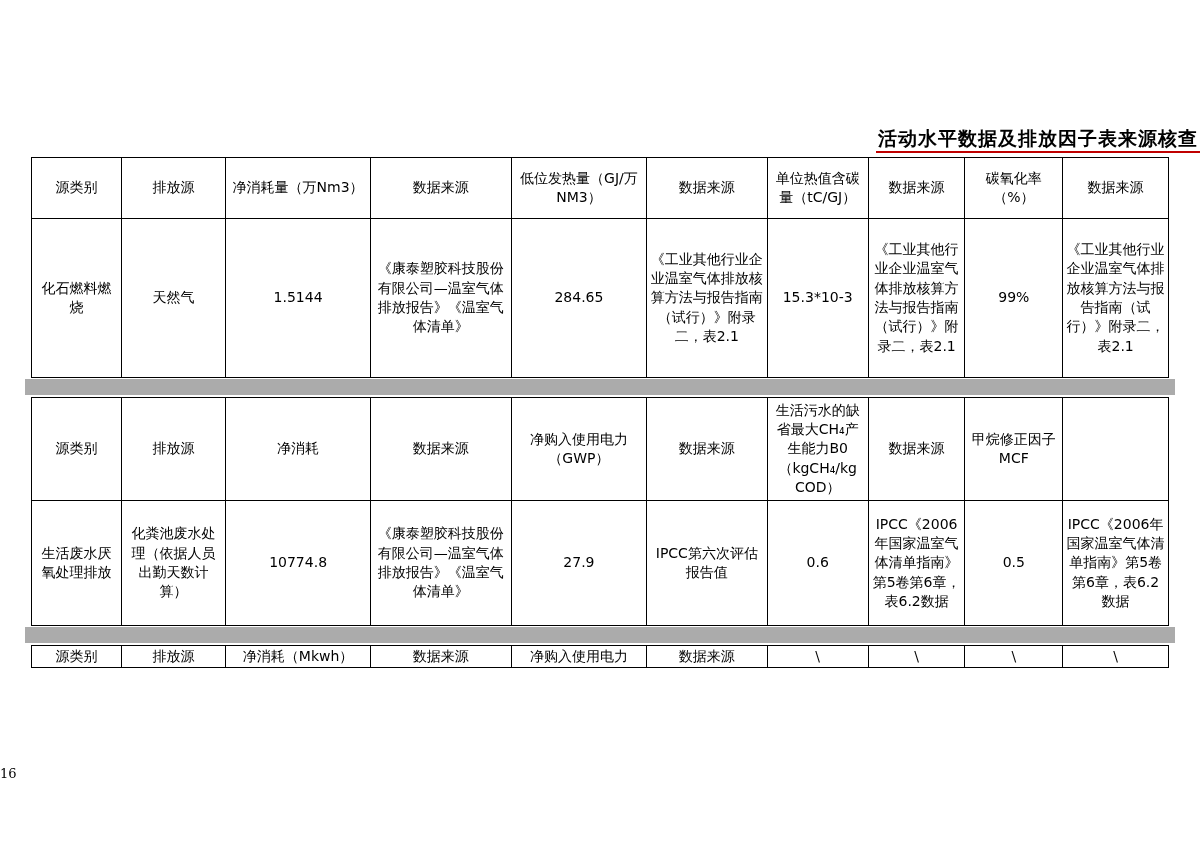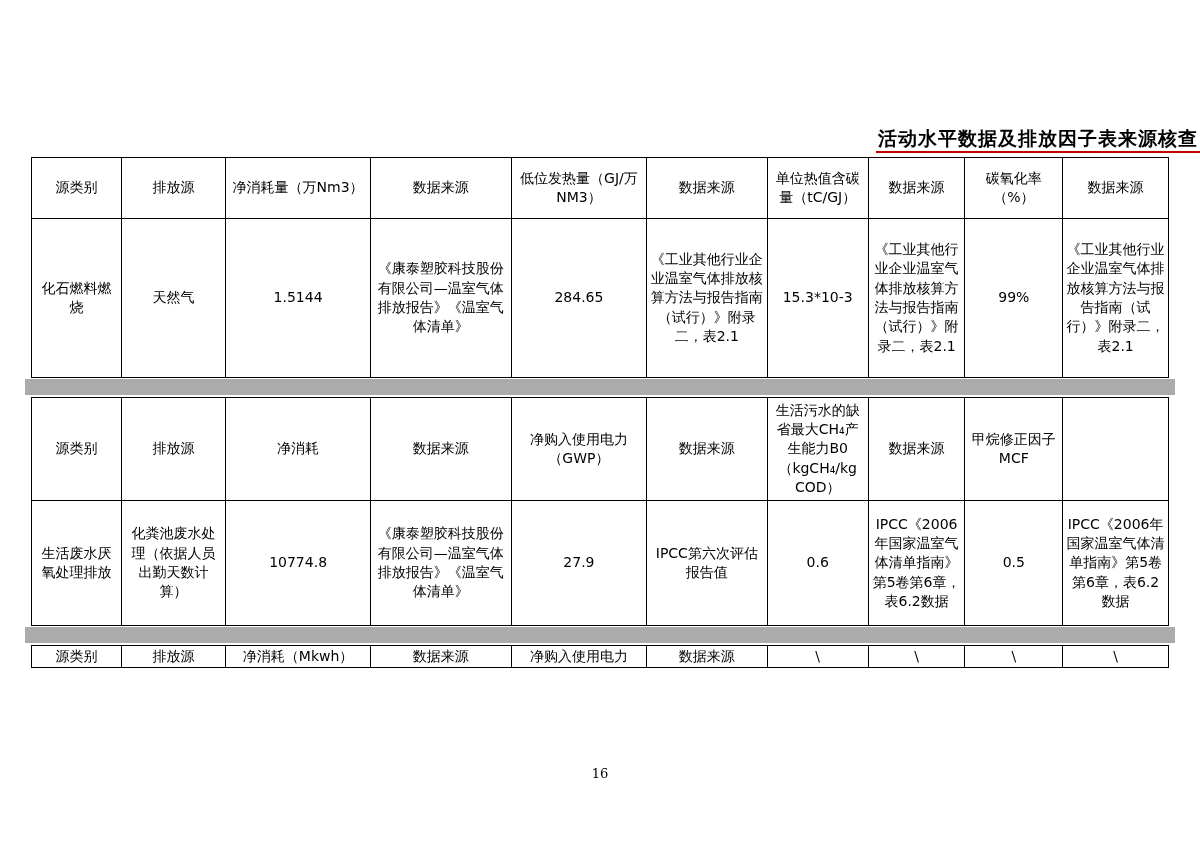--- a/index.html
+++ b/index.html
@@ -21,21 +21,21 @@
     word-break:break-word; overflow:hidden;
   }
   tr.h1 { height:61px; }
   tr.d1 { height:159px; }
   tr.h2 { height:103px; }
   tr.d2 { height:125px; }
   tr.h3 { height:20px; }
   tr.d3 { height:41px; }
   .gray-bar { height:16px; background:#ababab; width:1150px; margin:1px 0 2px 25px; }
   .page-number {
-    position:absolute; left:0; right:0; top:766px; text-align:center;
+    position:absolute; left:0; right:0; top:766px; text-align:left;
     font-size:13px; font-family:"DejaVu Serif", serif;
   }
   col.c0{width:7.9%} col.c1{width:9.2%} col.c2{width:12.7%} col.c3{width:12.4%}
   col.c4{width:11.9%} col.c5{width:10.6%} col.c6{width:8.9%} col.c7{width:8.5%}
   col.c8{width:8.6%} col.c9{width:9.3%}
 </style>
 </head>
 <body>
 
 <div class="page">

